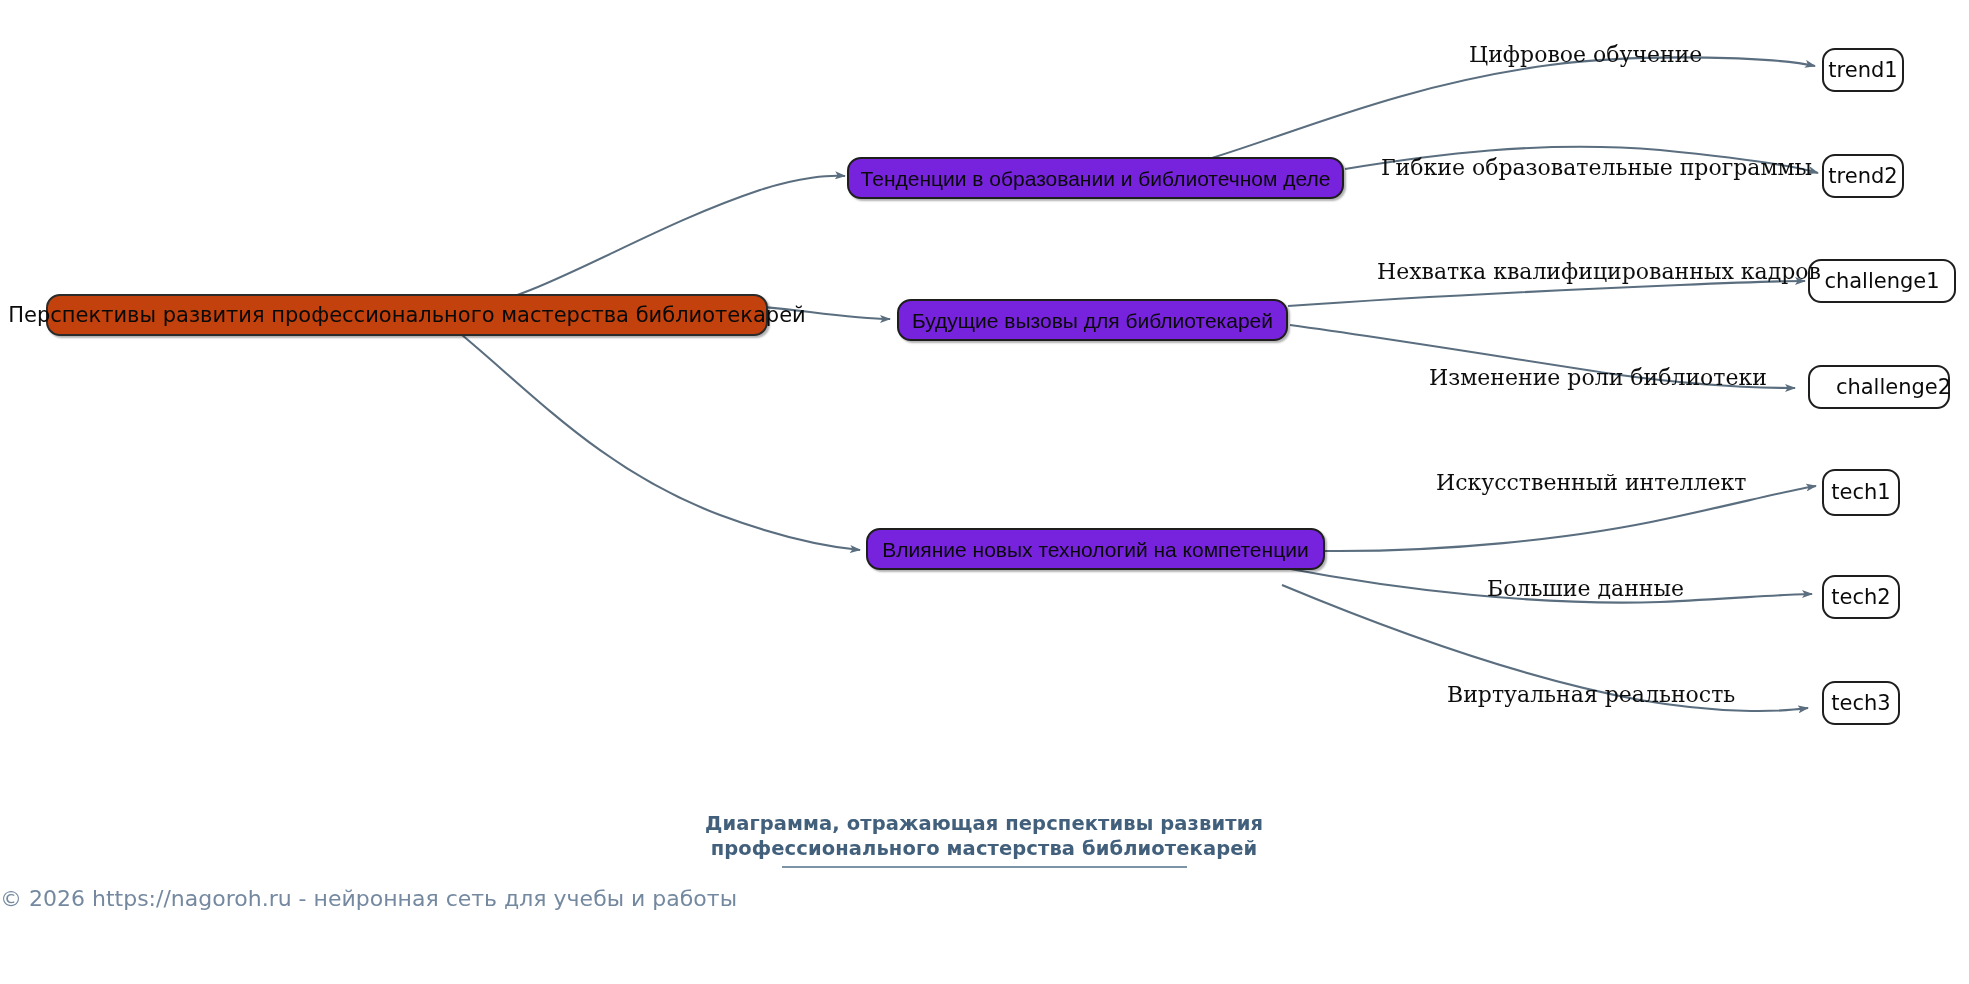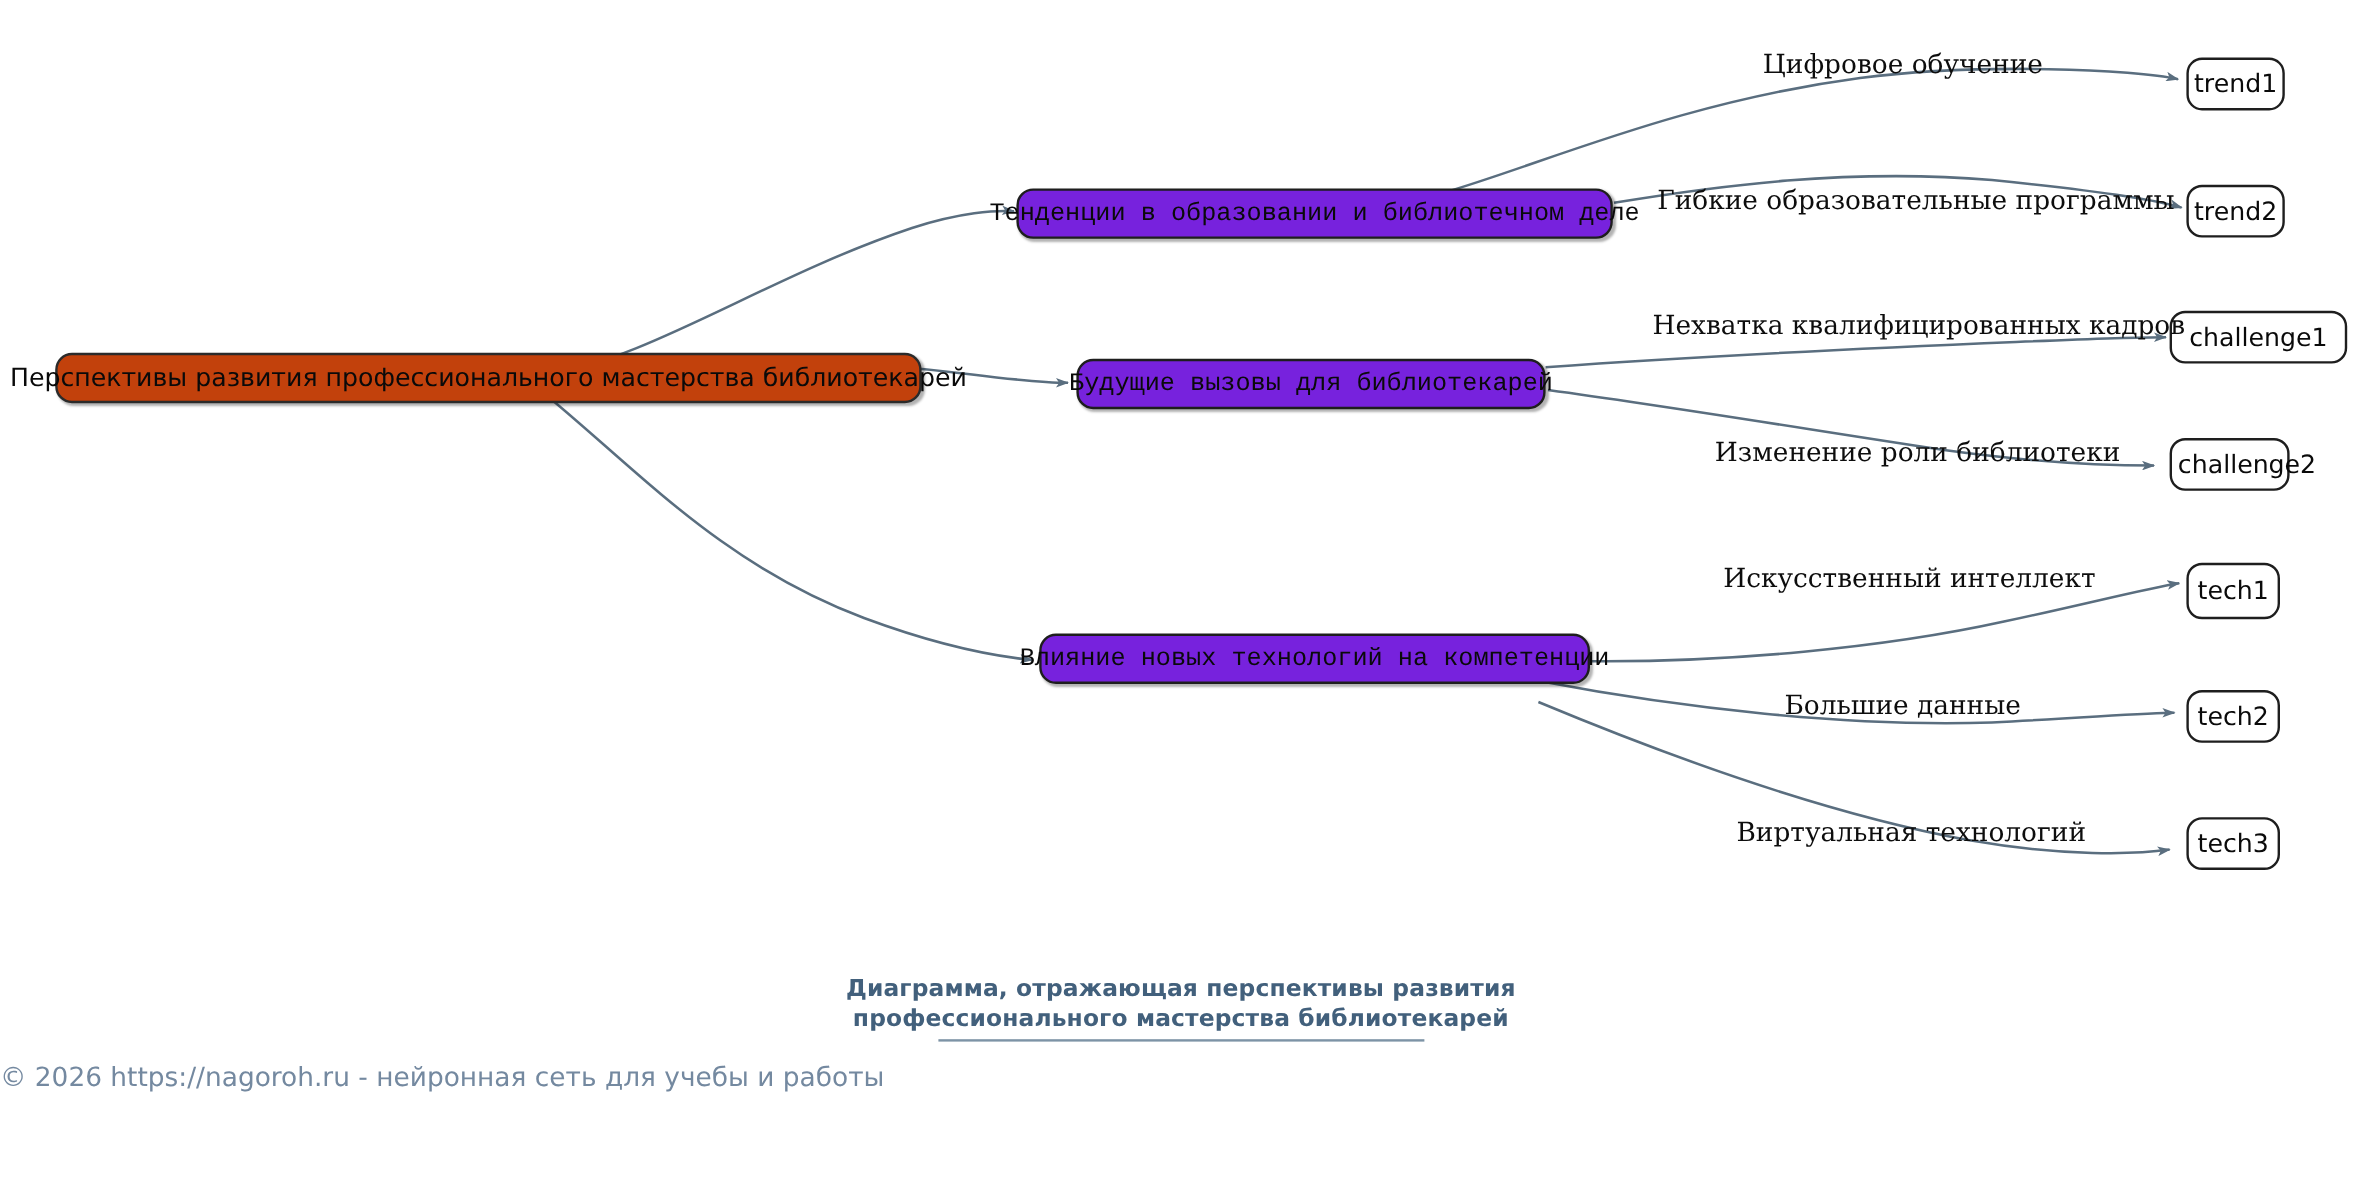--- a/index.html
+++ b/index.html
@@ -39,21 +39,21 @@
     font-size: 21px;
     font-family: "DejaVu Sans", sans-serif;
     box-shadow: 2px 2px 2px rgba(0,0,0,0.30);
   }
   .node-branch {
     background: #7722dd;
     border: 2px solid #1e1e1e;
     border-radius: 14px;
     color: #0a0a0a;
     font-size: 21px;
-    font-family: Liberation Mono, monospace;
+    font-family: Liberation Sans, sans-serif;
     box-shadow: 2px 2px 2px rgba(0,0,0,0.30);
   }
   .node-leaf {
     background: #ffffff;
     border: 2px solid #1e1e1e;
     border-radius: 13px;
     color: #0a0a0a;
     font-size: 21px;
     font-family: "DejaVu Sans", sans-serif;
   }
@@ -147,21 +147,21 @@
   </div>
 
   <div class="node node-leaf" style="left:1822px; top:154px; width:82px; height:44px;">
     <span>trend2</span>
   </div>
 
   <div class="node node-leaf" style="left:1808px; top:259px; width:148px; height:44px;">
     <span>challenge1</span>
   </div>
 
-  <div class="node node-leaf" style="left:1808px; top:365px; width:100px; height:44px;padding-left:29px;">
+  <div class="node node-leaf" style="left:1808px; top:365px; width:142px; height:44px;padding-left:29px;">
     <span>challenge2</span>
   </div>
 
   <div class="node node-leaf" style="left:1822px; top:469px; width:78px; height:47px;">
     <span>tech1</span>
   </div>
 
   <div class="node node-leaf" style="left:1822px; top:575px; width:78px; height:44px;">
     <span>tech2</span>
   </div>
@@ -175,21 +175,21 @@
   <div class="edge-label" style="left:1381px; top:157px;">Гибкие образовательные программы</div>
 
   <div class="edge-label" style="left:1377px; top:261px;">Нехватка квалифицированных кадров</div>
 
   <div class="edge-label" style="left:1429px; top:367px;">Изменение роли библиотеки</div>
 
   <div class="edge-label" style="left:1436px; top:472px;">Искусственный интеллект</div>
 
   <div class="edge-label" style="left:1487px; top:578px;">Большие данные</div>
 
-  <div class="edge-label" style="left:1447px; top:684px;">Виртуальная технологий</div>
+  <div class="edge-label" style="left:1447px; top:684px;">Виртуальная реальность</div>
 
   <div class="caption" style="left:684px; top:811px; width:600px;">
     <div>Диаграмма, отражающая перспективы развития</div>
     <div>профессионального мастерства библиотекарей</div>
   </div>
 
   <div class="caption-rule" style="left:782px; top:866px; width:405px;"></div>
 
   <div class="footer" style="left:0px; top:888px; width:1969px;">© 2026 https://nagoroh.ru - нейронная сеть для учебы и работы</div>
 

